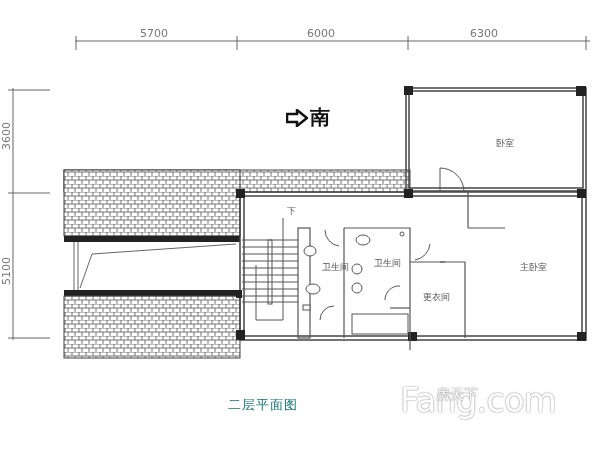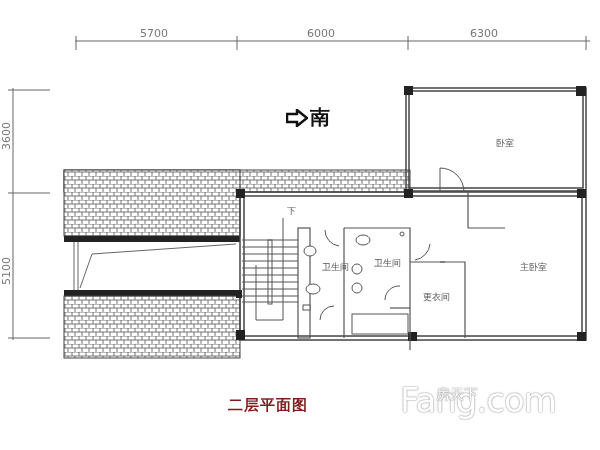--- a/index.html
+++ b/index.html
@@ -1,20 +1,20 @@
 <!DOCTYPE html>
 <html><head>
 <meta charset="utf-8">
 <style>
   html,body{margin:0;padding:0;background:#fff;}
   body{width:600px;height:450px;overflow:hidden;position:relative;font-family:"DejaVu Sans",sans-serif;}
   #plan{position:absolute;left:0;top:0;}
   .dim{font-family:"DejaVu Sans",sans-serif;font-size:11px;fill:#777;}
   .lbl{font-family:"DejaVu Sans",sans-serif;font-size:9px;fill:#555;}
-  .title{position:absolute;left:228px;top:396px;font-size:15px;color:#7f1d1d;letter-spacing:1px;font-weight:bold;}
+  .title{position:absolute;left:228px;top:396px;font-size:13px;color:#0f766e;letter-spacing:1px;}
   .south{position:absolute;left:286px;top:104px;font-size:20px;font-weight:bold;color:#111;display:flex;align-items:center;}
   .south .arrow{display:inline-block;width:22px;height:18px;margin-right:2px;}
   .wm{position:absolute;left:400px;top:380px;color:#fff;text-shadow:0 0 2px #999,0 0 1px #888;font-weight:normal;text-align:right;}
   .wm .big{font-size:34px;font-family:"DejaVu Sans",sans-serif;letter-spacing:-1px;}
   .wm .cn{position:absolute;left:36px;top:-2px;font-size:14px;margin-top:8px;}
 </style>
 </head>
 <body>
 
 <svg id="plan" width="600" height="450" viewBox="0 0 600 450">

